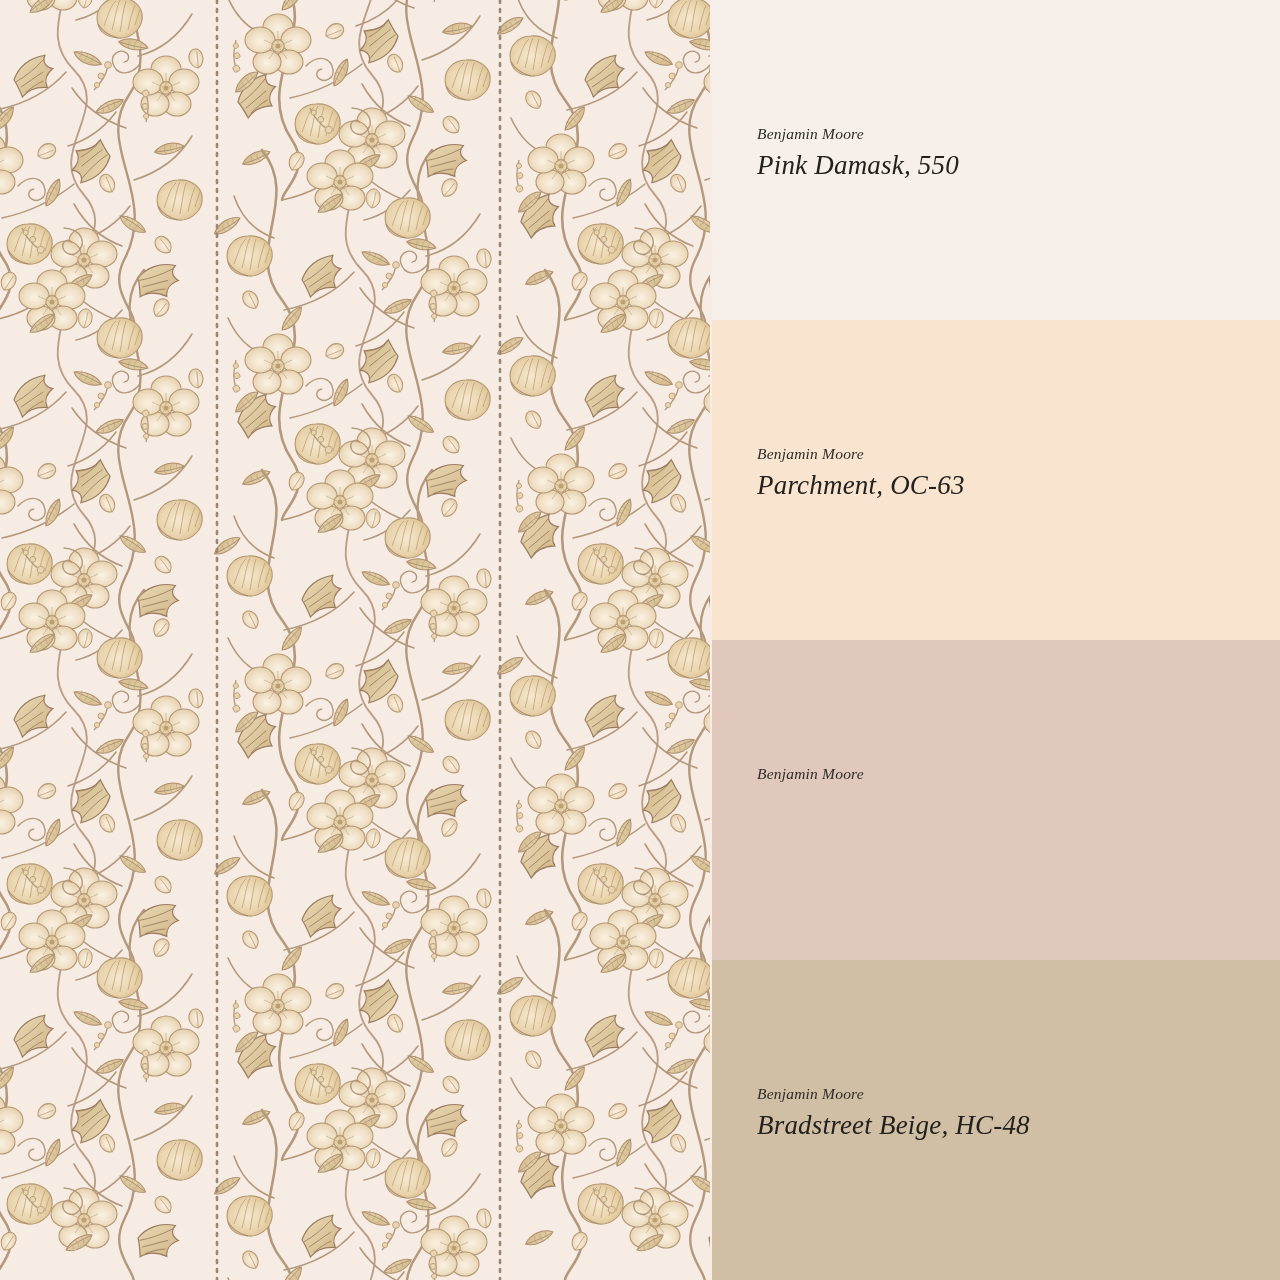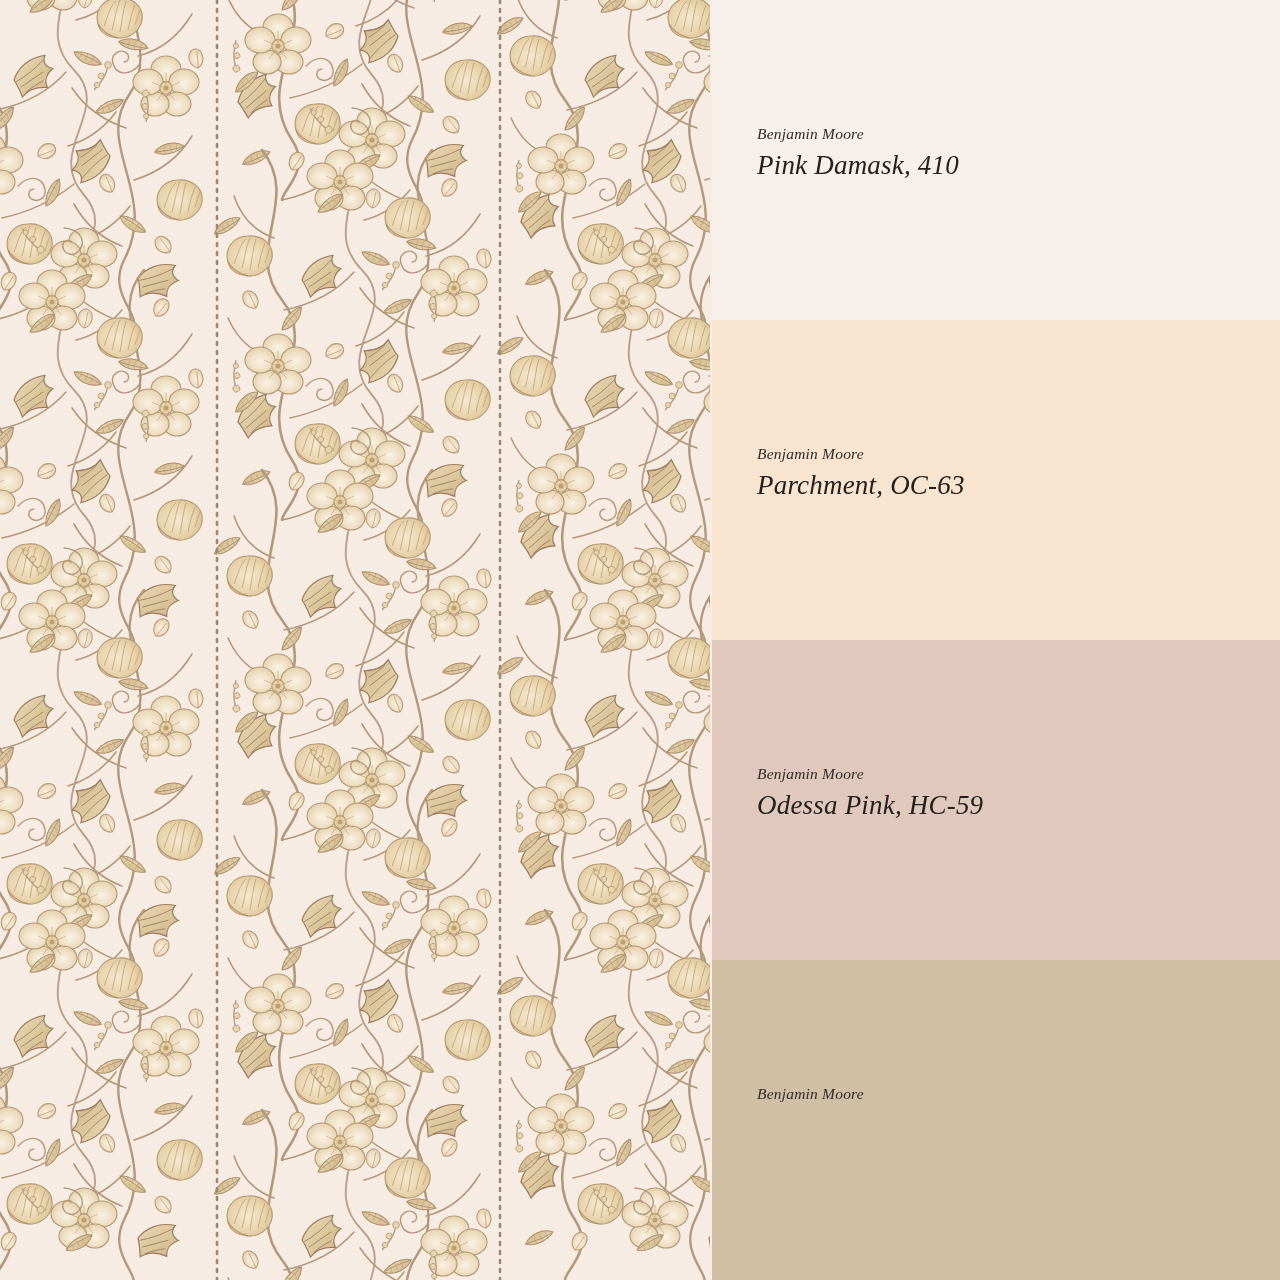--- a/index.html
+++ b/index.html
@@ -266,38 +266,38 @@
       <line x1="217" y1="0" x2="217" y2="1280" stroke="#9C8876" stroke-width="2.6" stroke-dasharray="3 6" stroke-linecap="round"></line>
       <line x1="500" y1="0" x2="500" y2="1280" stroke="#9C8876" stroke-width="2.6" stroke-dasharray="3 6" stroke-linecap="round"></line>
     </svg>
   </div>
 
   <div id="swatches">
 
     <div class="swatch s1" style="background:#F7EFE9;">
       <div class="swatch-text">
         <p class="brand">Benjamin Moore</p>
-        <p class="cname">Pink Damask, 410</p>
+        <p class="cname">Pink Damask, 550</p>
       </div>
     </div>
 
     <div class="swatch s2" style="background:#F9E4D0;">
       <div class="swatch-text">
         <p class="brand">Benjamin Moore</p>
         <p class="cname">Parchment, OC-63</p>
       </div>
     </div>
 
     <div class="swatch s3" style="background:#E1C8BC;">
       <div class="swatch-text">
         <p class="brand">Benjamin Moore</p>
-        <p class="cname">Odessa Pink, HC-59</p>
       </div>
     </div>
 
     <div class="swatch s4" style="background:#D0BFA4;">
       <div class="swatch-text">
         <p class="brand">Benjamin Moore</p>
+        <p class="cname">Bradstreet Beige, HC-48</p>
       </div>
     </div>
 
   </div>
 </div>
 
 </body></html>

